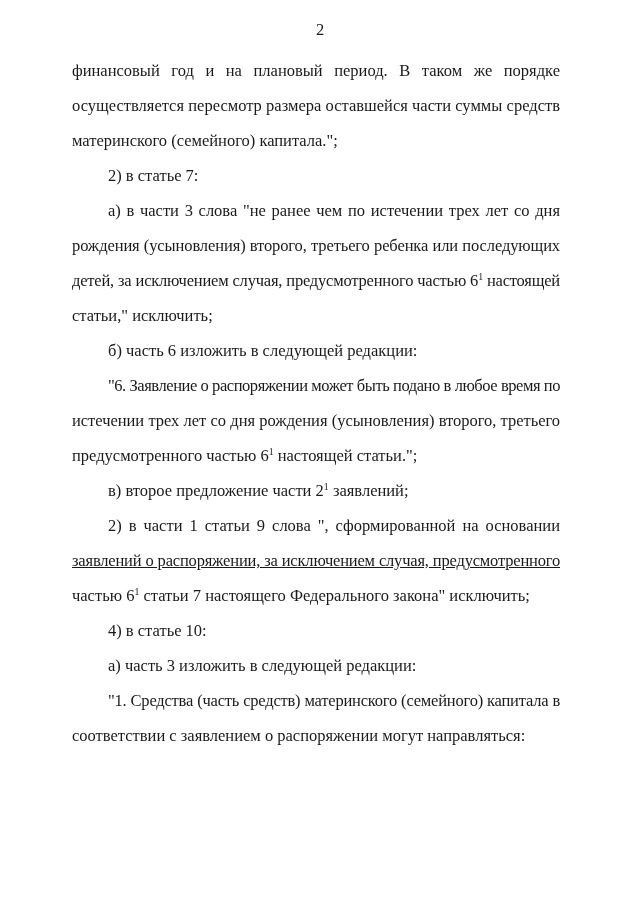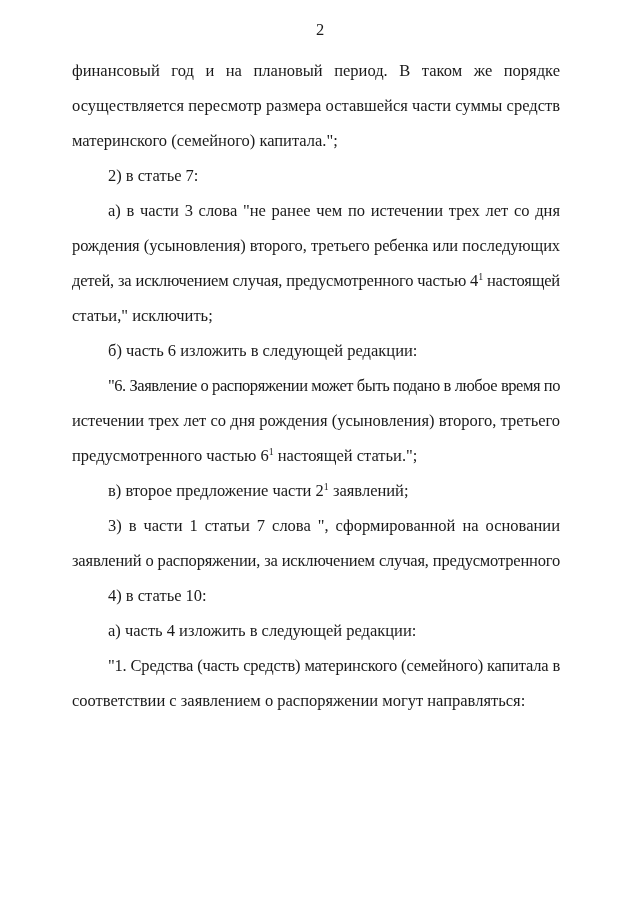--- a/index.html
+++ b/index.html
@@ -63,42 +63,43 @@
         <div class="line" style=""><span>финансовый год и на плановый период. В таком же порядке</span></div>
         <div class="line" style=""><span>осуществляется пересмотр размера оставшейся части суммы средств</span></div>
         <div class="line last" style=""><span>материнского (семейного) капитала.";</span></div>
       </div>
       <div class="paragraph">
         <div class="line last indent" style=""><span>2) в статье 7:</span></div>
       </div>
       <div class="paragraph">
         <div class="line indent" style=""><span>а) в части 3 слова "не ранее чем по истечении трех лет со дня</span></div>
         <div class="line" style="letter-spacing: -0.109px;"><span>рождения (усыновления) второго, третьего ребенка или последующих</span></div>
-        <div class="line" style="letter-spacing: -0.197px;"><span>детей, за исключением случая, предусмотренного частью 4</span><sup>1</sup><span> настоящей</span></div>
+        <div class="line" style="letter-spacing: -0.197px;"><span>детей, за исключением случая, предусмотренного частью 6</span><sup>1</sup><span> настоящей</span></div>
         <div class="line last" style=""><span>статьи," исключить;</span></div>
       </div>
       <div class="paragraph">
         <div class="line last indent" style=""><span>б) часть 6 изложить в следующей редакции:</span></div>
       </div>
       <div class="paragraph">
         <div class="line indent" style="letter-spacing: -0.444px;"><span>"6. Заявление о распоряжении может быть подано в любое время по</span></div>
         <div class="line" style="letter-spacing: -0.03px;"><span>истечении трех лет со дня рождения (усыновления) второго, третьего</span></div>
         <div class="line last" style=""><span>предусмотренного частью 6</span><sup>1</sup><span> настоящей статьи.";</span></div>
       </div>
       <div class="paragraph">
         <div class="line last indent" style=""><span>в) второе предложение части 2</span><sup>1</sup><span> заявлений;</span></div>
       </div>
       <div class="paragraph">
-        <div class="line indent" style=""><span>3) в части 1 статьи 7 слова ", сформированной на основании</span></div>
-        <div class="line" style="letter-spacing: -0.185px;"><span>заявлений о распоряжении, за исключением случая, предусмотренного</span></div>
+        <div class="line indent" style=""><span>2) в части 1 статьи 9 слова ", сформированной на основании</span></div>
+        <div class="line" style="letter-spacing: -0.185px; text-decoration: underline;"><span>заявлений о распоряжении, за исключением случая, предусмотренного</span></div>
+        <div class="line last" style=""><span>частью 6</span><sup>1</sup><span> статьи 7 настоящего Федерального закона" исключить;</span></div>
       </div>
       <div class="paragraph">
         <div class="line last indent" style=""><span>4) в статье 10:</span></div>
       </div>
       <div class="paragraph">
-        <div class="line last indent" style=""><span>а) часть 4 изложить в следующей редакции:</span></div>
+        <div class="line last indent" style=""><span>а) часть 3 изложить в следующей редакции:</span></div>
       </div>
       <div class="paragraph">
         <div class="line indent" style="letter-spacing: -0.203px;"><span>"1. Средства (часть средств) материнского (семейного) капитала в</span></div>
         <div class="line last" style=""><span>соответствии с заявлением о распоряжении могут направляться:</span></div>
       </div>
     </div>
 </div>
 
 </body></html>

